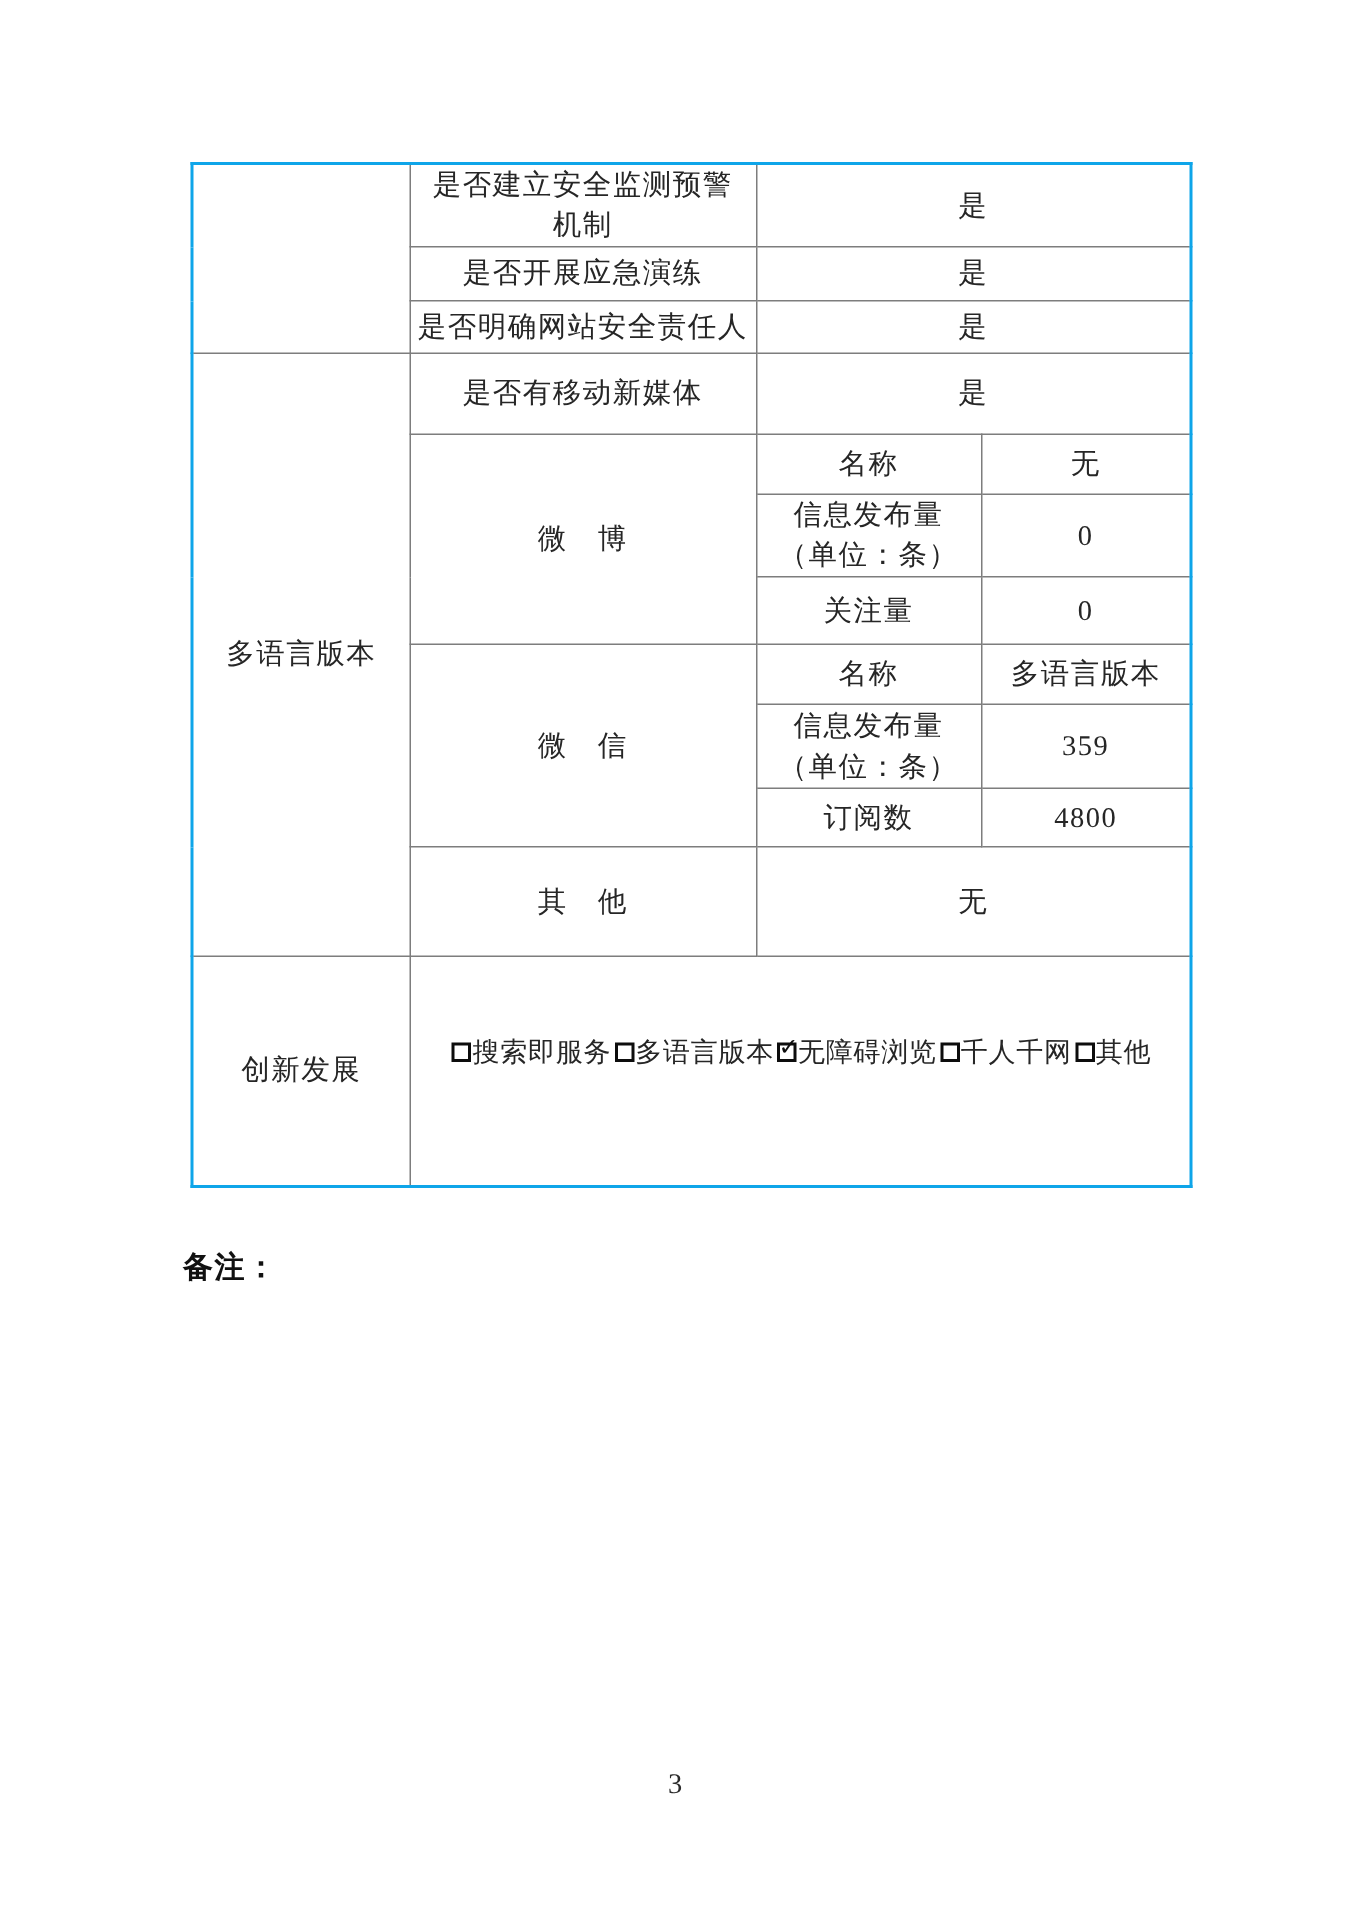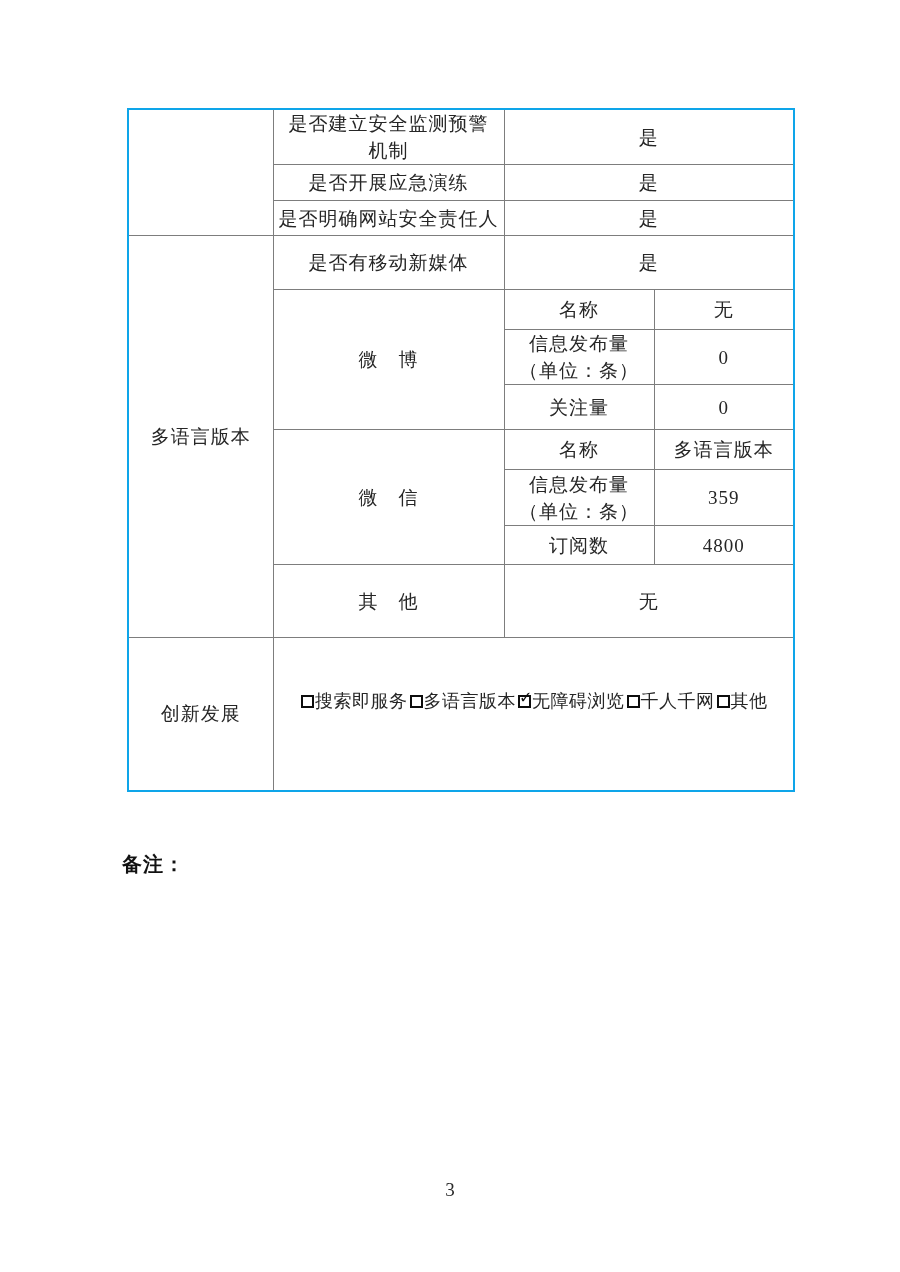--- a/index.html
+++ b/index.html
@@ -54,21 +54,21 @@
     top: -7px;
     font-size: 16px;
     font-weight: bold;
     color: #0d0d0d;
     line-height: 16px;
     font-family: "DejaVu Sans", sans-serif;
   }
   .remarks {
     position: absolute;
     left: 122px;
-    top: 851px;
+    top: 831px;
     font-size: 20px;
     font-weight: bold;
     letter-spacing: 1px;
     color: #111111;
   }
   .page-number {
     position: absolute;
     left: 0;
     top: 1179px;
     width: 100%;

